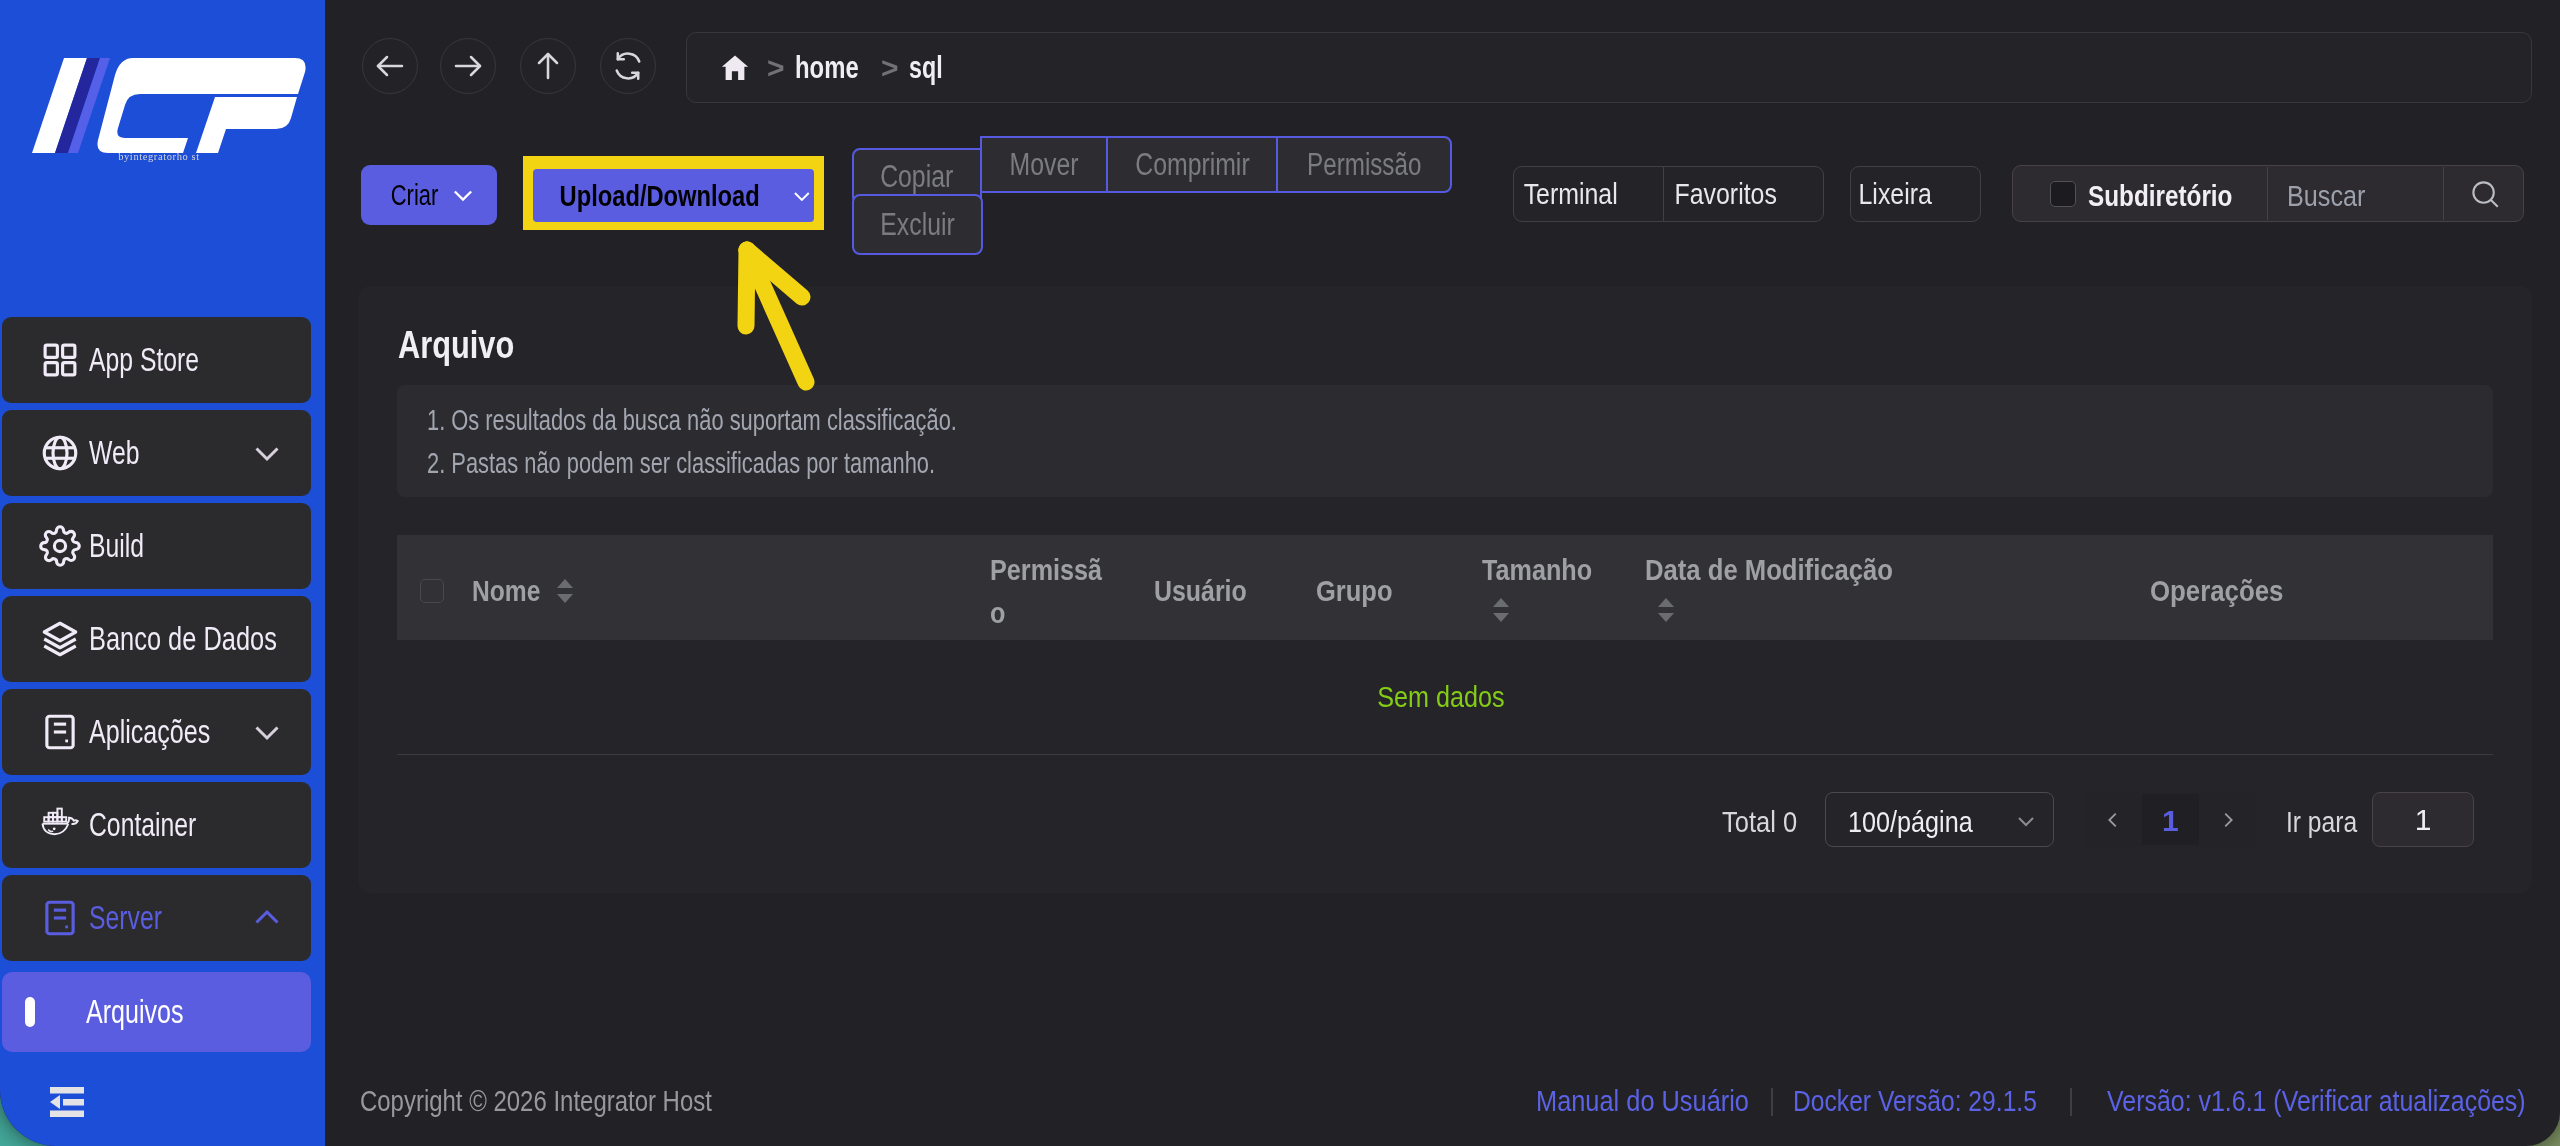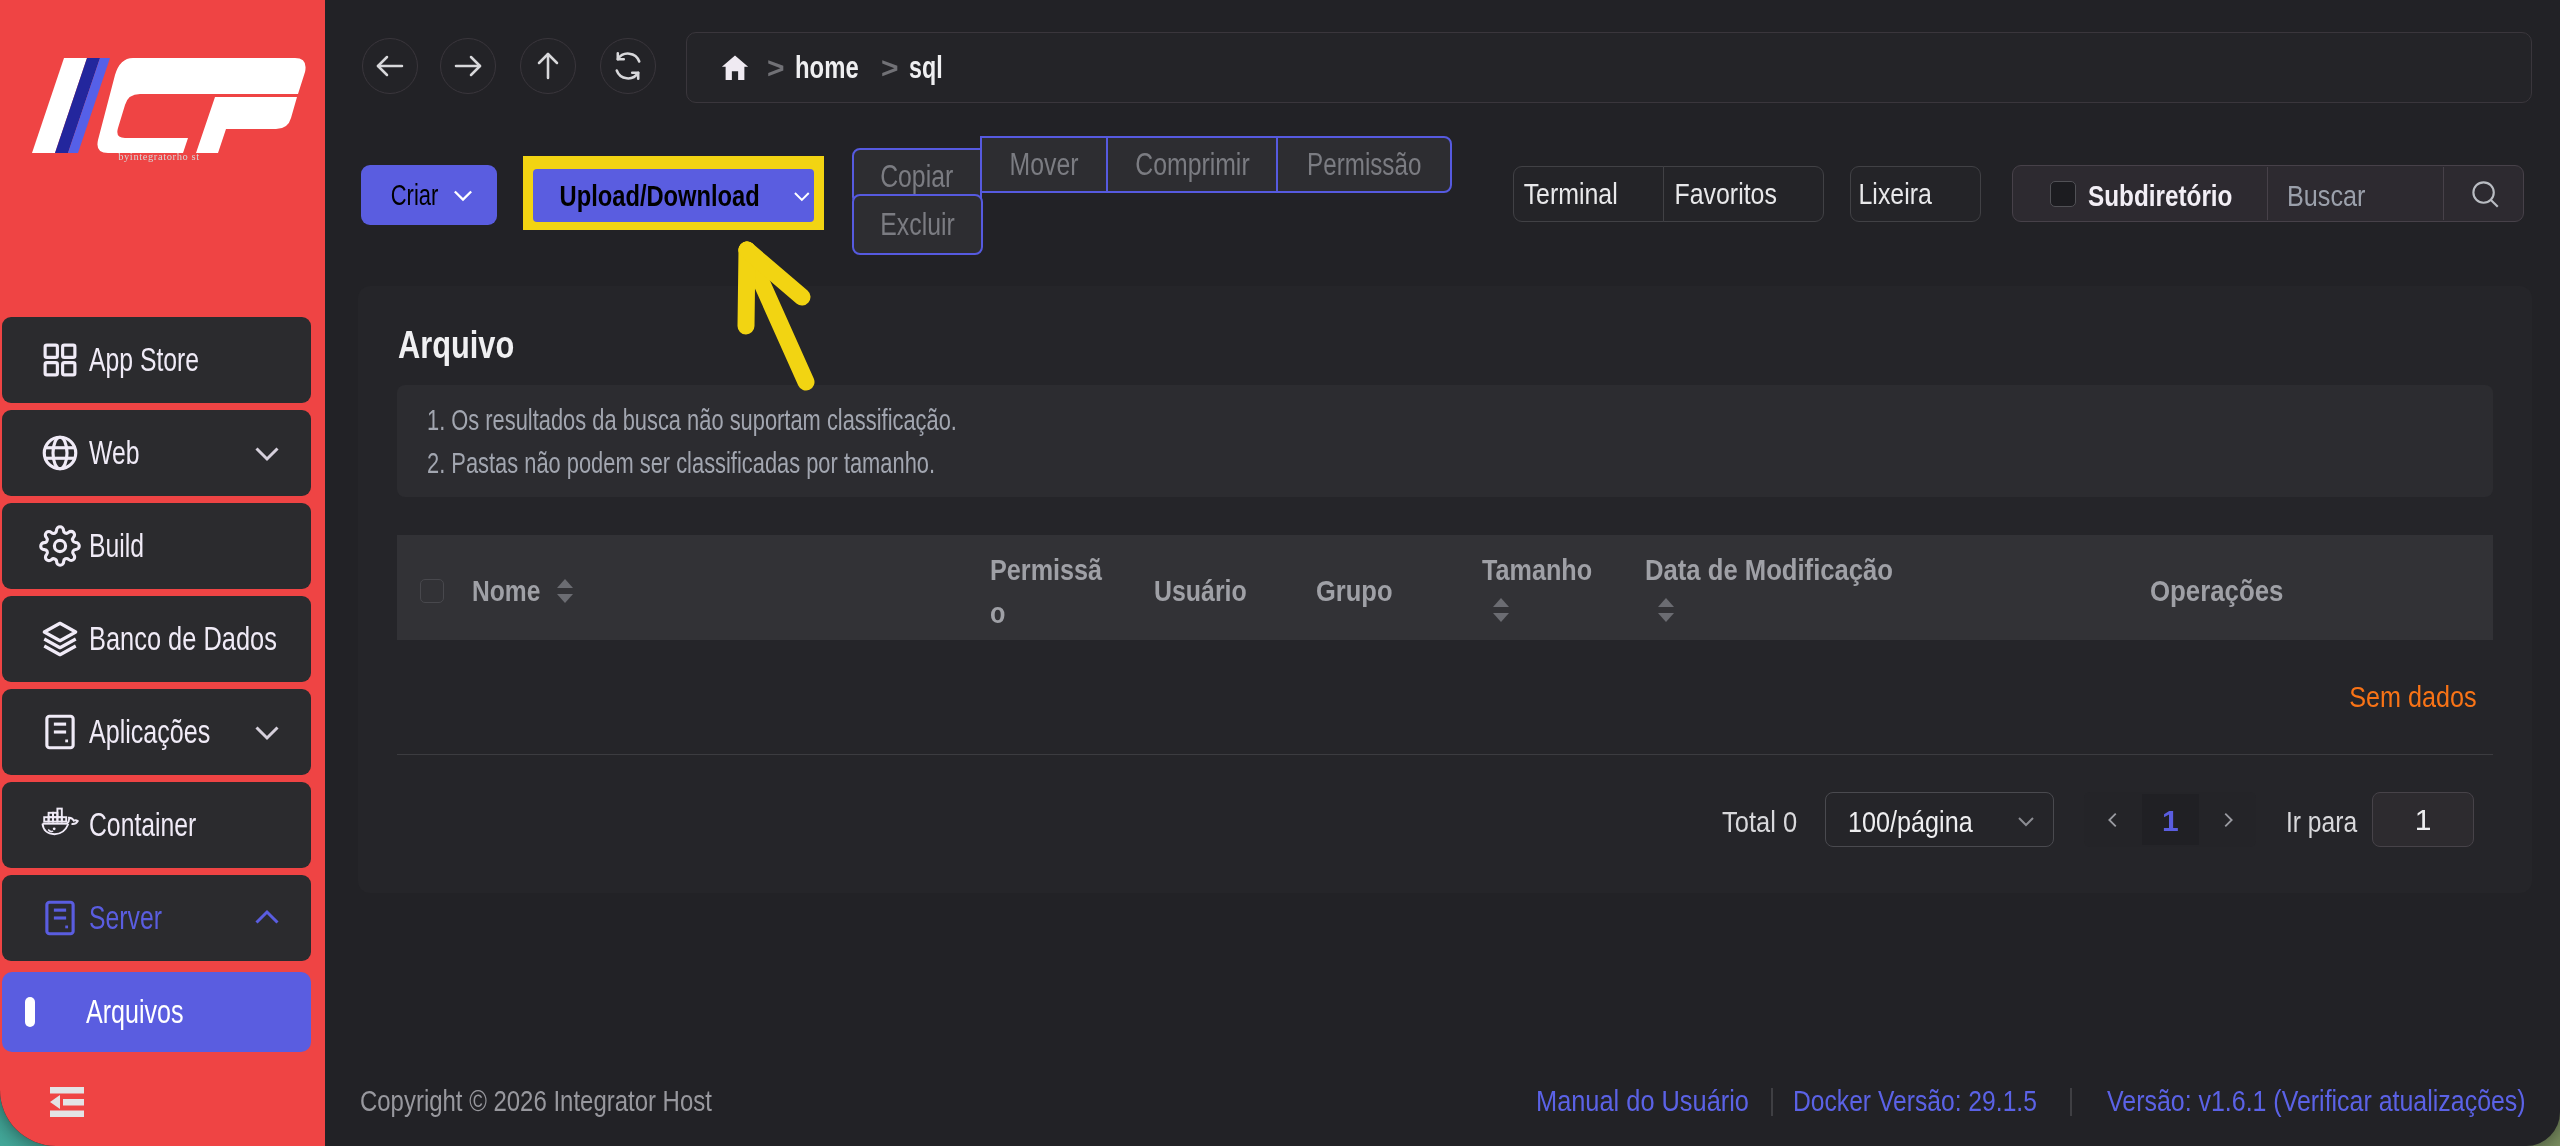--- a/index.html
+++ b/index.html
@@ -9,21 +9,21 @@
   background:linear-gradient(100deg,#3ba294 0%,#4aae9f 14%,#5d9d80 40%,#728559 78%,#7d9162 100%);
 }
 #app {
   position:absolute; left:0; top:0; width:2560px; height:1146px;
   background:#222226; border-radius:0 0 34px 56px; overflow:hidden;
   box-shadow:0 0 22px rgba(8,10,10,.6);
 }
 #inner { position:absolute; left:0; top:0; width:2560px; height:1146px; }
 #sidebar {
   position:absolute; left:0; top:0; width:325px; height:1146px;
-  background:#ef4444;
+  background:#1d4ed8;
 }
 .abs { position:absolute; }
 .tx { display:inline-block; transform:scaleX(var(--s,.8)); transform-origin:0 50%; white-space:nowrap; }
 .tc { display:inline-block; transform:scaleX(var(--s,.8)); transform-origin:50% 50%; white-space:nowrap; }
 .mi {
   position:absolute; left:2px; width:309px; height:86px;
   background:#2b2b2e; border-radius:9px; color:#f0ebf7;
   font-size:33px;
 }
 .mi .ic { position:absolute; left:37px; width:42px; height:42px; top:22px; }
@@ -300,21 +300,21 @@
         <polygon points="11,2 19,11 3,11"></polygon>
             <polygon points="11,26 19,17 3,17"></polygon>
       </svg>
       <span class="abs tx" style="left:1248px; top:18px; --s:.855;">Data de Modificação</span>
       <svg class="abs" style="left:1258px; top:61px;" width="22" height="28" viewBox="0 0 22 28" fill="#6b6c72">
         <polygon points="11,2 19,11 3,11"></polygon>
             <polygon points="11,26 19,17 3,17"></polygon>
       </svg>
       <span class="abs tx" style="left:1753px; top:39px; --s:.86;">Operações</span>
     </div>
-    <div class="abs" style="left:39px; top:354px; width:2096px; height:115px; border-bottom:1px solid #3c3c40; color:#f97316; font-size:30px; display:flex; align-items:center; justify-content:flex-end;">
+    <div class="abs" style="left:39px; top:354px; width:2096px; height:115px; border-bottom:1px solid #3c3c40; color:#84cc16; font-size:30px; display:flex; align-items:center; justify-content:center;">
       <span class="tc" style="--s:.84; position:relative; left:-4px;">Sem dados</span>
     </div>
 
     <div class="abs" style="left:0; top:506px; width:2174px; height:56px; color:#d8d8db; font-size:30px;">
       <span class="abs tx" style="left:1364px; top:13px; --s:.85;">Total 0</span>
       <div class="abs" style="left:1467px; top:0px; width:229px; height:55px; border:1px solid #4a4a4f; border-radius:8px;">
         <span class="abs tx" style="left:22px; top:12px; color:#eeeef0; --s:.84;">100/página</span>
         <svg class="abs" style="left:188px; top:16px;" width="24" height="24" viewBox="0 0 24 24" fill="none" stroke="#8b8c92" stroke-width="2">
               <path d="M5 9 l7 7 l7-7"></path>
             </svg>

